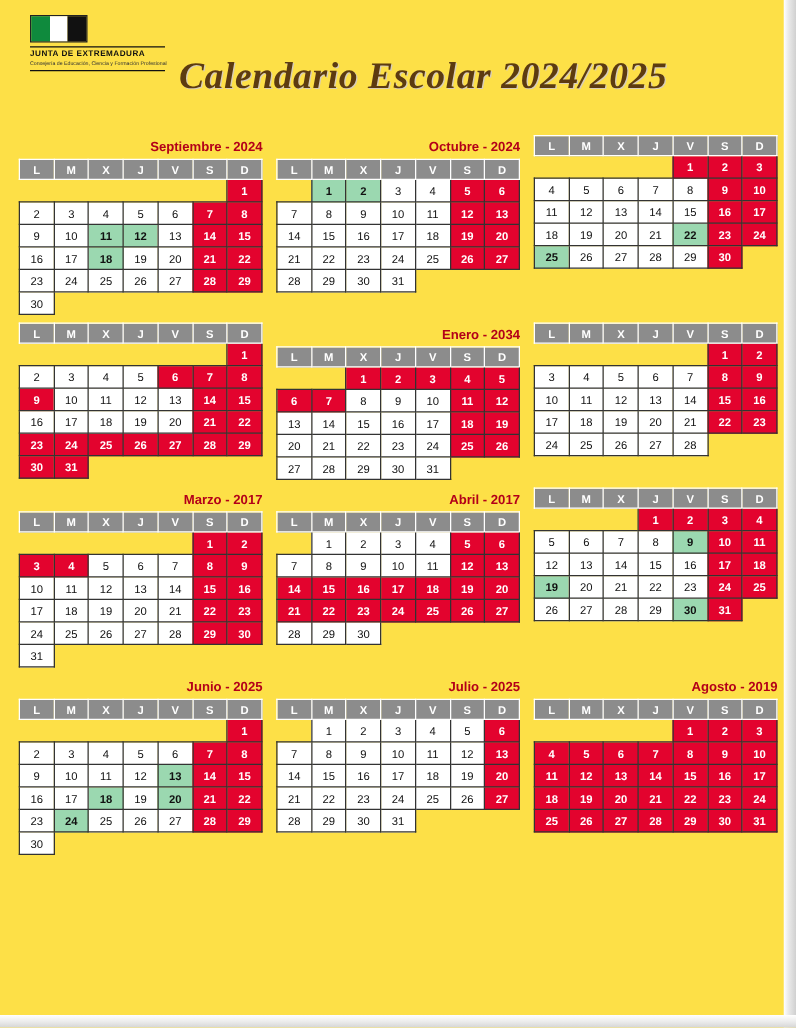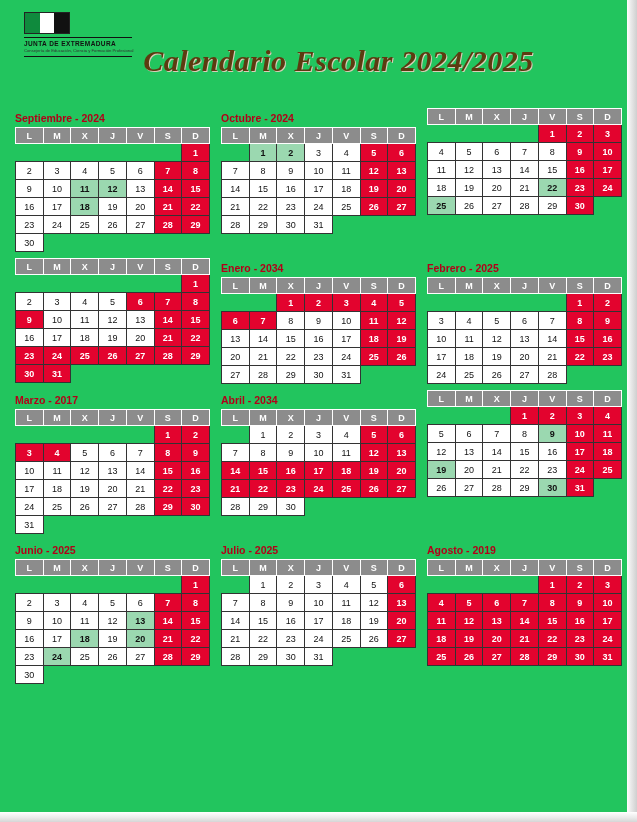--- a/index.html
+++ b/index.html
@@ -7,21 +7,21 @@
     width:637px;height:822px;
     background:#ffffff;
     font-family:"Liberation Sans", sans-serif;
     position:relative;
     overflow:hidden;
   }
   .page{
     width:637px;height:822px;
     position:relative;
     box-sizing:border-box;
-    background:#22c55e;
+    background:#fde047;
   }
   
   .edge-right{
     position:absolute;top:0;right:0;width:10px;height:822px;
     background:linear-gradient(to right,#ffffff 0%,#e9e9e9 40%,#cfcfcf 100%);
   }
   .edge-bottom{
     position:absolute;left:0;bottom:0;height:10px;width:637px;
     background:linear-gradient(to bottom,#ffffff 0%,#ededed 50%,#d6d6d6 100%);
   }
@@ -69,21 +69,21 @@
     display:grid;
     grid-template-columns:repeat(3,1fr);
     column-gap:9px;
     row-gap:0px;
   }
   .month{
     width:195px;
     margin:0 auto 6px auto;
   }
   .month-title{
-    text-align:left;
+    text-align:right;
     font-weight:bold;
     font-size:10.5px;
     color:#b30019;
     padding:4px 0 3px 0;
     font-family:"Liberation Sans", sans-serif;
   }
   table.cal{
     border-collapse:collapse;
     width:195px;
     table-layout:fixed;
@@ -465,21 +465,20 @@
               <td>29</td>
               <td>30</td>
               <td>31</td>
               <td class="empty">&nbsp;</td>
               <td class="empty">&nbsp;</td>
             </tr>
           </tbody>
         </table>
       </div>
       <div class="month">
-        <div class="month-title">Febrero - 2025</div>
         <table class="cal">
           <thead>
             <tr>
               <th>L</th>
               <th>M</th>
               <th>X</th>
               <th>J</th>
               <th>V</th>
               <th>S</th>
               <th>D</th>
@@ -600,21 +599,21 @@
               <td class="empty">&nbsp;</td>
               <td class="empty">&nbsp;</td>
               <td class="empty">&nbsp;</td>
               <td class="empty">&nbsp;</td>
               <td class="empty">&nbsp;</td>
             </tr>
           </tbody>
         </table>
       </div>
       <div class="month">
-        <div class="month-title">Abril - 2034</div>
+        <div class="month-title">Abril - 2017</div>
         <table class="cal">
           <thead>
             <tr>
               <th>L</th>
               <th>M</th>
               <th>X</th>
               <th>J</th>
               <th>V</th>
               <th>S</th>
               <th>D</th>

